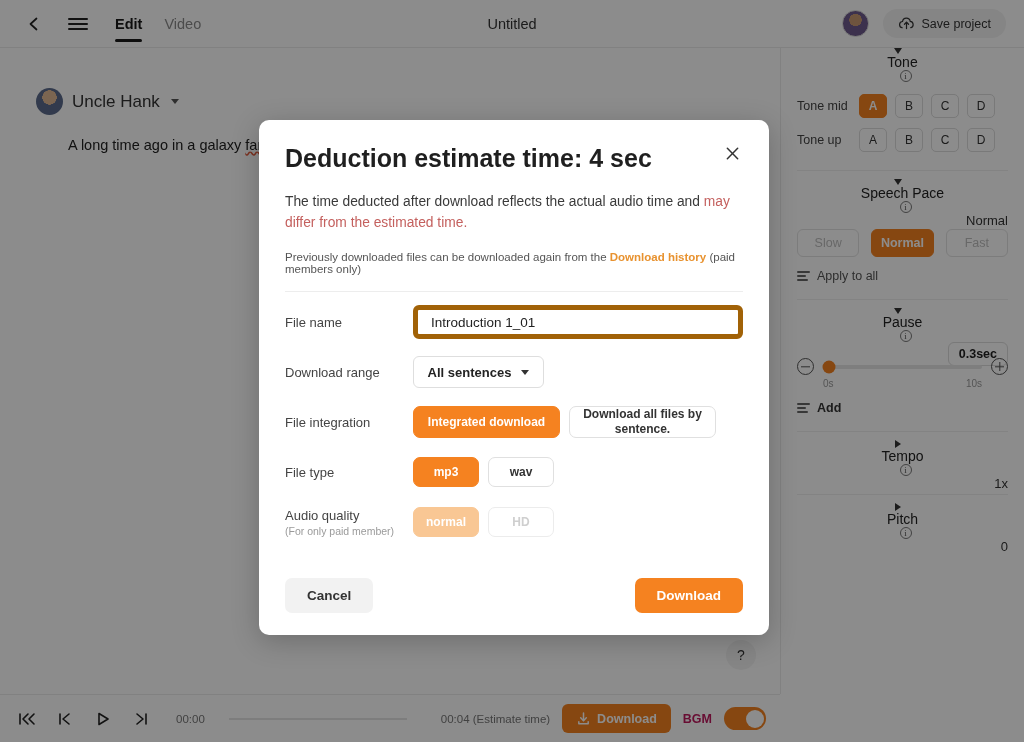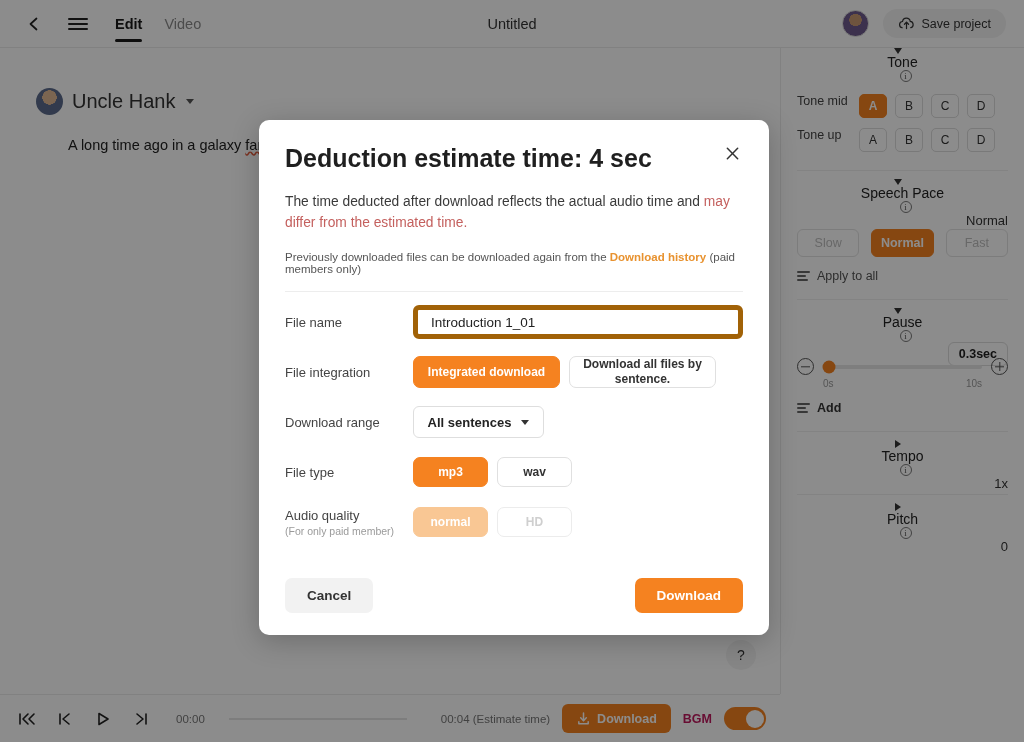--- a/index.html
+++ b/index.html
@@ -69,21 +69,21 @@
   
   .editor { position: absolute; top: 48px; left: 0; right: 244px; bottom: 48px; background:#fff; }
   .speaker-row {
     display: flex; align-items: center; gap: 9px;
     margin: 40px 0 0 36px;
   }
   .speaker-ava {
     width: 27px; height: 27px; border-radius: 50%;
     background: radial-gradient(circle at 50% 35%, #e0b894 0 32%, #5b6b8c 33% 100%);
   }
-  .speaker-name { font-size: 20px; color: #333; }
+  .speaker-name { font-size: 17px; color: #333; }
   .caret-small {
     width: 0; height: 0; border-left: 4px solid transparent; border-right: 4px solid transparent;
     border-top: 5px solid #555; margin-left: 2px;
   }
   .script-text {
     margin: 22px 0 0 68px; font-size: 14.5px; color: #222;
   }
   .spell { text-decoration: underline wavy #e05a3a; text-decoration-skip-ink: none; }
   .help-fab {
     position: absolute; right: 24px; bottom: 24px;
@@ -105,21 +105,21 @@
   .tri { width: 0; height: 0; margin-right: 9px; }
   .tri.down { border-left: 4.5px solid transparent; border-right: 4.5px solid transparent; border-top: 6px solid #333; }
   .tri.right { border-top: 4.5px solid transparent; border-bottom: 4.5px solid transparent; border-left: 6px solid #333; }
   .sec-title { font-size: 14px; color: #222; }
   .info-i {
     display:inline-flex; align-items:center; justify-content:center;
     width: 12px; height: 12px; border: 1px solid #7a7a7a; border-radius: 50%;
     font-size: 9px; color: #555; margin-left: 6px; font-family:"Liberation Serif",serif;
   }
   .sec-val { margin-left: auto; font-size: 13px; color: #333; }
-  .opt-row { display: flex; align-items: flex-start; margin-bottom: 10px; }
+  .opt-row { display: flex; align-items: center; margin-bottom: 10px; }
   .opt-label { font-size: 12.5px; color: #444; width: 62px; }
   .letter-btn {
     width: 28px; height: 24px; margin-right: 8px;
     border: 1px solid #dcdcdc; border-radius: 5px; background: #fff;
     font-size: 12px; color: #333; cursor: pointer;
     display: flex; align-items: center; justify-content: center;
   }
   .letter-btn.sel { background: #F58220; border-color: #F58220; color: #fff; font-weight: bold; }
   .pace-row { display: flex; gap: 12px; margin: 4px 0 4px 0; }
   .pace-btn {
@@ -215,21 +215,21 @@
     font-size: 13px; font-weight: bold; color: #222; cursor: pointer; background:#fff;
   }
   .seg { display: flex; gap: 9px; }
   .seg-btn {
     border: 1px solid #e0e0e0; border-radius: 7px; background: #fff;
     font-size: 12px; font-weight: bold; color: #333; cursor: pointer;
     display: flex; align-items: center; justify-content: center; text-align:center;
     line-height: 1.25; padding: 0 6px;
   }
   .seg-btn.wide { width: 147px; height: 32px; }
-  .seg-btn.small { width: 75px; height: 30px; }
+  .seg-btn.small { width: 66px; height: 30px; }
   .seg-btn.sel { background: #F58220; border-color: #F58220; color: #fff; }
   .seg-btn.sel-muted { background: #F9C794; border-color: #F9C794; color: #fff; }
   .seg-btn.disabled { color: #cfcfcf; border-color: #ececec; cursor: default; }
 
   .modal-actions { display: flex; justify-content: space-between; margin-top: 34px; }
   .btn-cancel {
     background: #f2f2f2; color: #333; border-radius: 7px;
     padding: 10px 22px; font-size: 13.5px; font-weight: bold; cursor: pointer;
   }
   .btn-download {
@@ -445,32 +445,32 @@
   </div>
 
   <div class="modal-sep"></div>
 
   <div class="frow">
     <span class="flabel">File name</span>
     <input class="text-input" value="Introduction 1_01" style="">
   </div>
 
   <div class="frow">
+    <span class="flabel">Download range</span>
+    <div class="select-box">
+      <span>All sentences</span>
+      <span class="caret-small" style="border-top-color:#333"></span>
+    </div>
+  </div>
+
+  <div class="frow">
     <span class="flabel">File integration</span>
     <div class="seg">
       <div class="seg-btn wide sel">Integrated download</div>
       <div class="seg-btn wide">Download all files by sentence.</div>
-    </div>
-  </div>
-
-  <div class="frow">
-    <span class="flabel">Download range</span>
-    <div class="select-box">
-      <span>All sentences</span>
-      <span class="caret-small" style="border-top-color:#333"></span>
     </div>
   </div>
 
   <div class="frow">
     <span class="flabel">File type</span>
     <div class="seg">
       <div class="seg-btn small sel">mp3</div>
       <div class="seg-btn small">wav</div>
     </div>
   </div>

